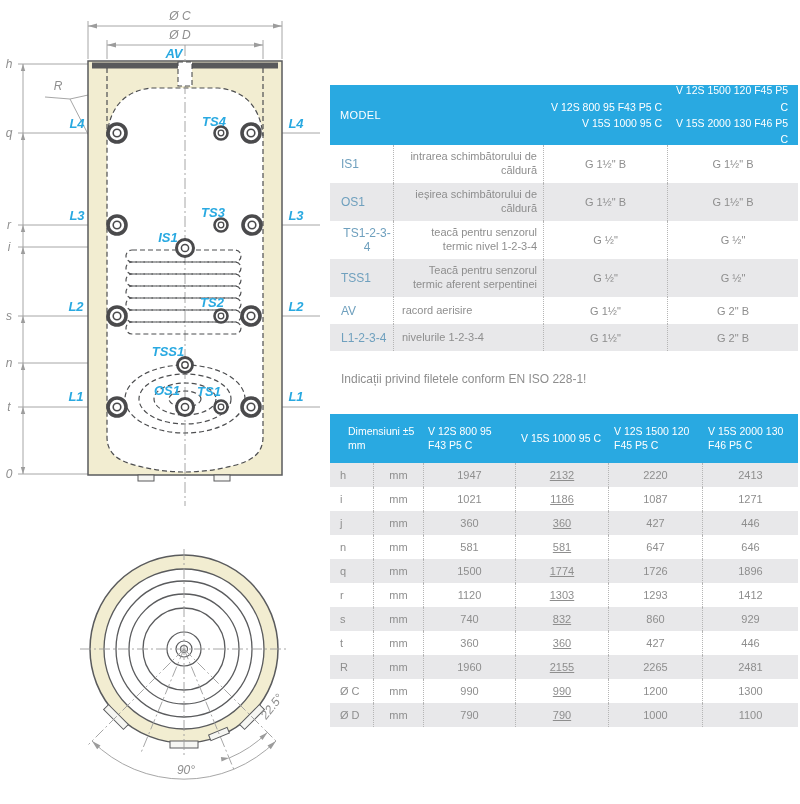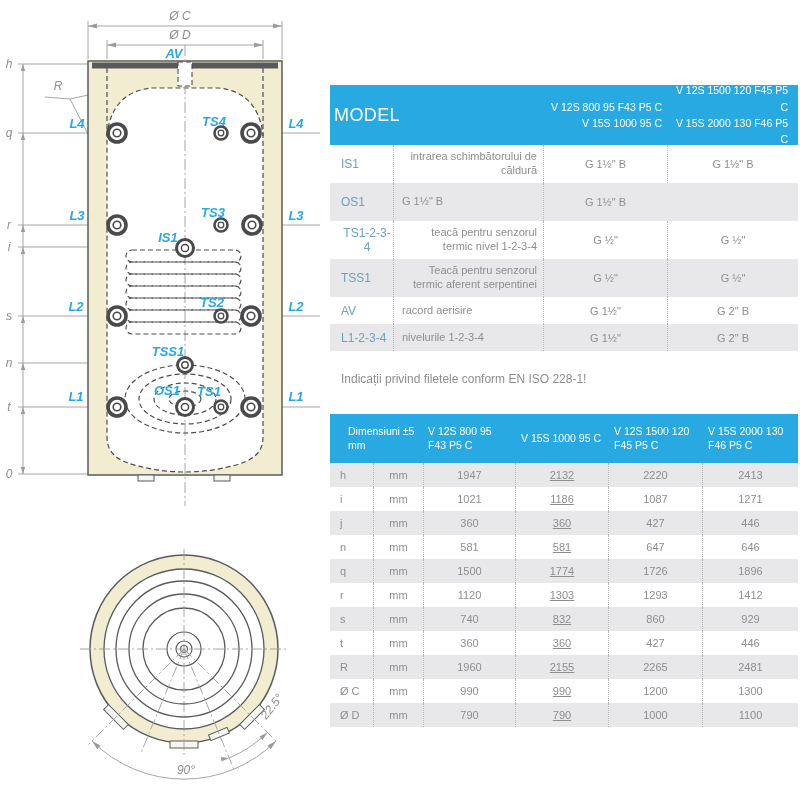--- a/index.html
+++ b/index.html
@@ -11,22 +11,22 @@
   .dash{stroke:#4d4e50;stroke-width:1.2;fill:none;stroke-dasharray:5 3}
   .dimtxt{fill:#8e8e8e;font:italic 12px "Liberation Sans",sans-serif}
   .ptxt{fill:#29A9E1;font:italic 700 13px "Liberation Sans",sans-serif}
   .arrow{fill:#9c9c9c}
   
   .t1{position:absolute;left:330px;top:85px;width:468px;}
   .t2{position:absolute;left:330px;top:408px;width:468px;}
   .thead{background:#29A9E1;display:flex;color:#fff;}
   .t1 .thead{height:60px;}
   .t2 .thead{height:49px;margin-top:6px;}
-  .th-model{width:213px;display:flex;align-items:center;padding-left:4px;
-            font-size:18px;letter-spacing:.4px;box-sizing:border-box;}
+  .th-model{width:213px;display:flex;align-items:center;padding-left:10px;
+            font-size:11px;letter-spacing:.4px;box-sizing:border-box;}
   .th-col{display:flex;flex-direction:column;justify-content:center;text-align:right;
           padding-right:5px;font-size:10.5px;line-height:1.55;box-sizing:border-box;}
   .th-col.w1{width:124px;} .th-col.w2{width:126px;}
   .th2{display:flex;flex-direction:column;justify-content:center;font-size:10.5px;
        line-height:1.3;box-sizing:border-box;padding-right:4px;}
   .th2.k{width:93px;padding-left:18px;}
   .th2.a{width:92px;padding-left:5px;} .th2.b{width:93px;padding-left:6px;}
   .th2.c{width:94px;padding-left:6px;} .th2.d{width:90px;padding-left:6px;}
   .trow{display:flex;align-items:stretch;}
   .trow.alt{background:#E8E8EA;}
@@ -267,20 +267,21 @@
     </div>
     <div id="t1-body">
         <div class="trow">
           <div class="cell">IS1</div>
           <div class="cell">intrarea schimbătorului de căldură</div>
           <div class="cell">G 1½" B</div>
           <div class="cell">G 1½" B</div>
         </div>
         <div class="trow alt">
           <div class="cell">OS1</div>
+          <div class="cell">ieșirea schimbătorului de căldură</div>
           <div class="cell">G 1½" B</div>
           <div class="cell">G 1½" B</div>
         </div>
         <div class="trow">
           <div class="cell">TS1-2-3-4</div>
           <div class="cell">teacă pentru senzorul termic nivel 1-2-3-4</div>
           <div class="cell">G ½"</div>
           <div class="cell">G ½"</div>
         </div>
         <div class="trow alt">

